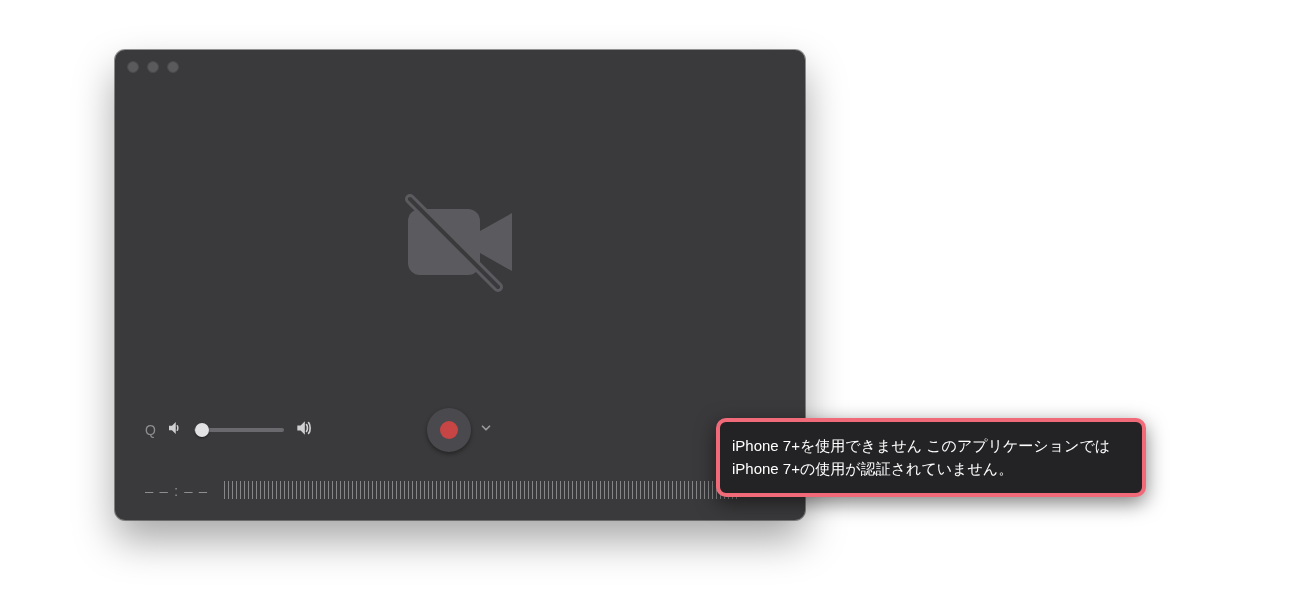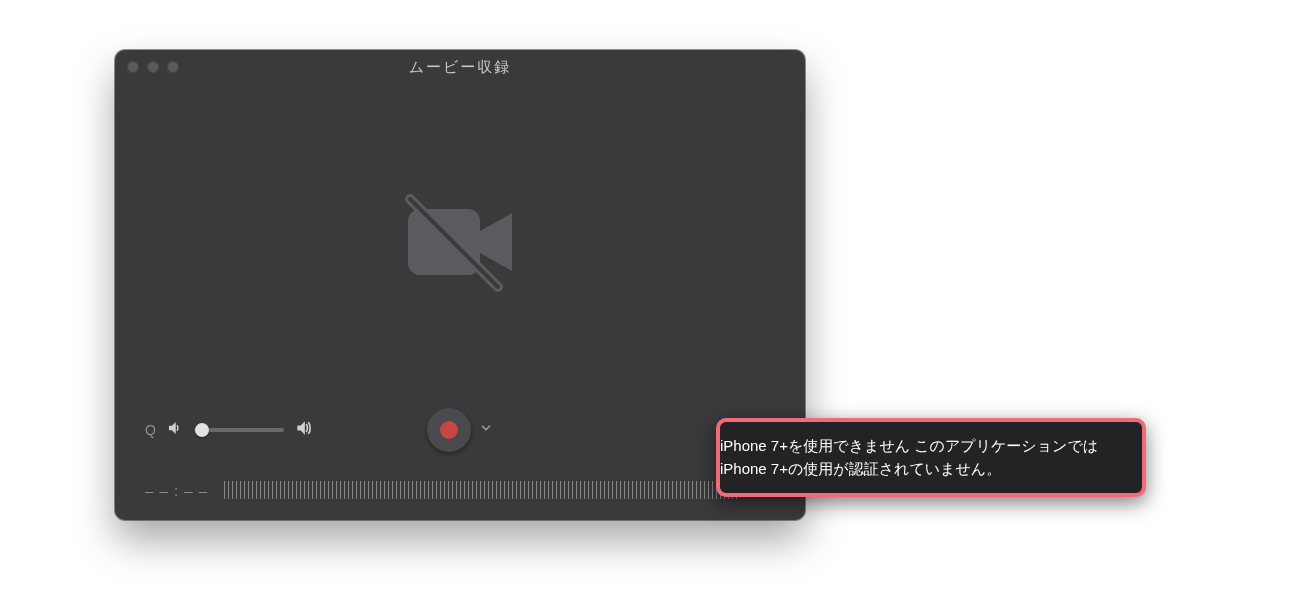--- a/index.html
+++ b/index.html
@@ -99,38 +99,37 @@
 
   .tooltip {
     position: absolute;
     left: 716px;
     top: 418px;
     width: 430px;
     background: #232325;
     color: #fff;
     font-size: 15px;
     line-height: 1.55;
-    padding: 12px 0;
+    padding: 12px 12px;
     border-radius: 10px;
     border: 4px solid #f06a7a;
     box-shadow: 0 6px 20px rgba(0,0,0,0.5);
   }
 </style>
 </head>
 <body>
 
 <div class="window">
 
   <div class="titlebar">
     <div class="traffic">
       <div class="dot"></div>
       <div class="dot"></div>
       <div class="dot"></div>
     </div>
-    <div class="title">ムービー収録</div>
   </div>
 
   <div class="video-area">
     <div class="camera-off-icon">
       <svg viewBox="0 0 140 110">
         <g fill="#5b5b5f">
           <rect x="18" y="22" width="72" height="66" rx="12"></rect>
           <path d="M90 44 L122 26 L122 84 L90 66 Z"></path>
         </g>
         <g stroke="#5b5b5f" stroke-width="10" stroke-linecap="round">

